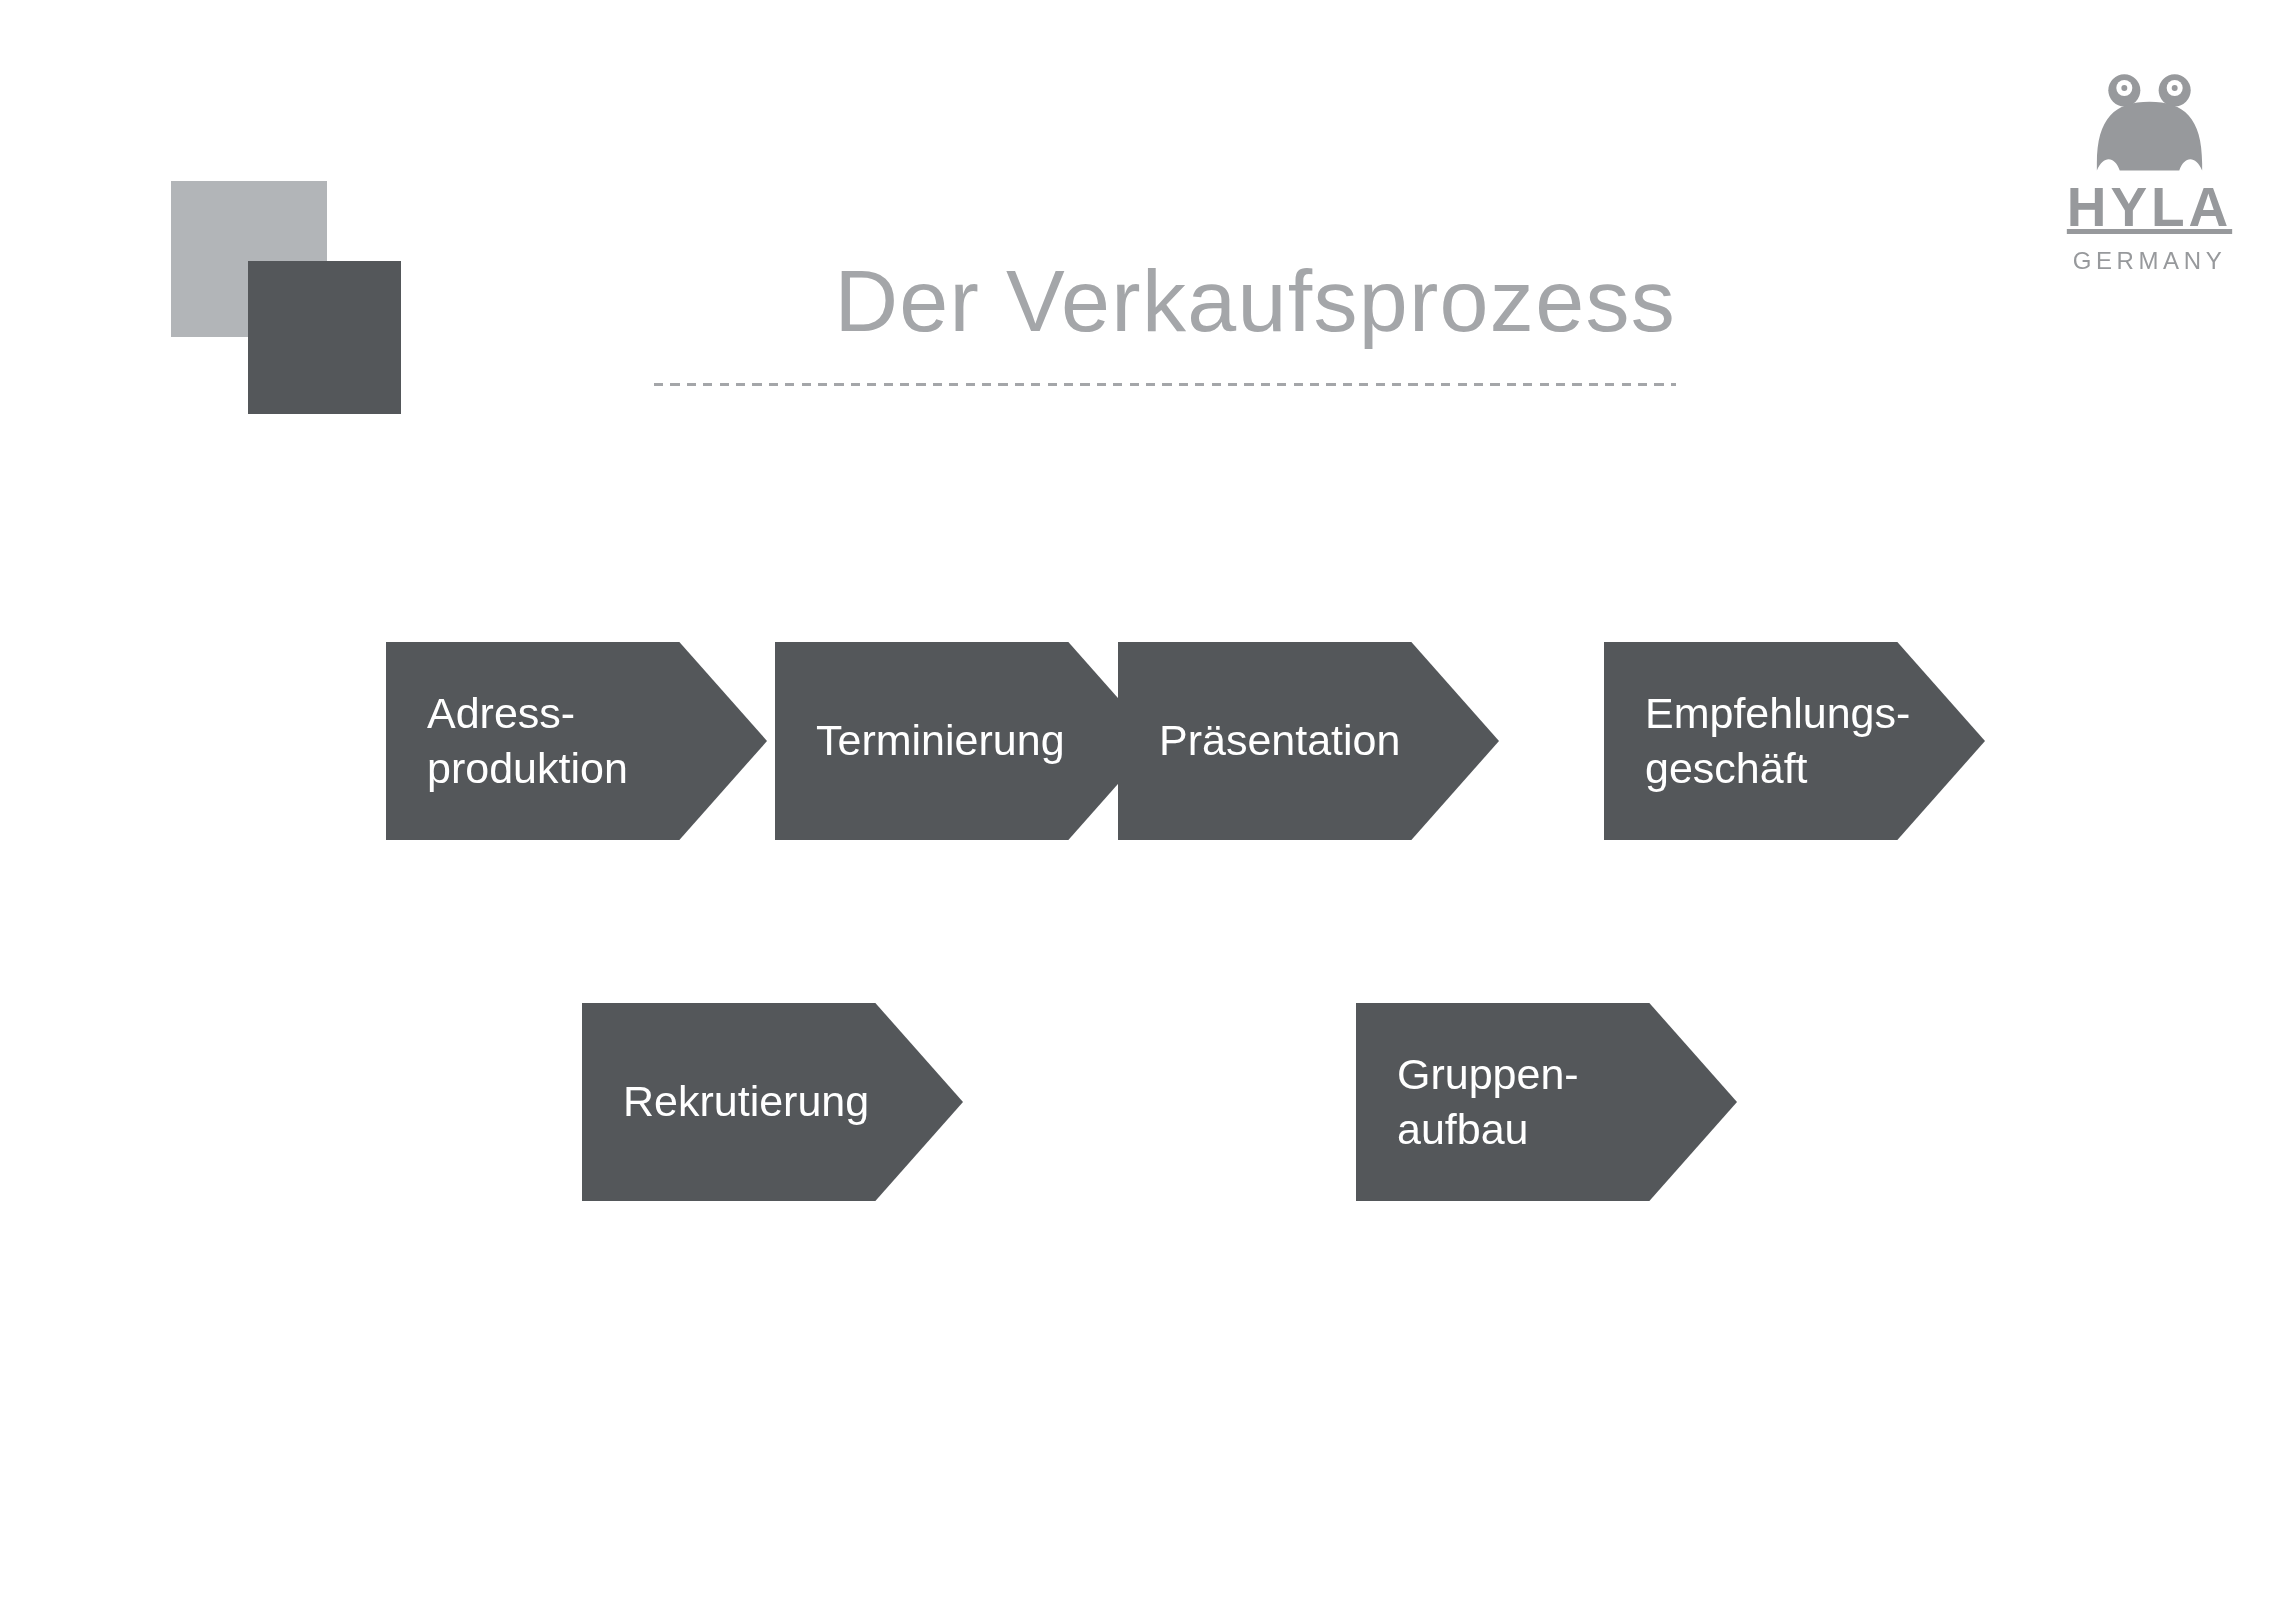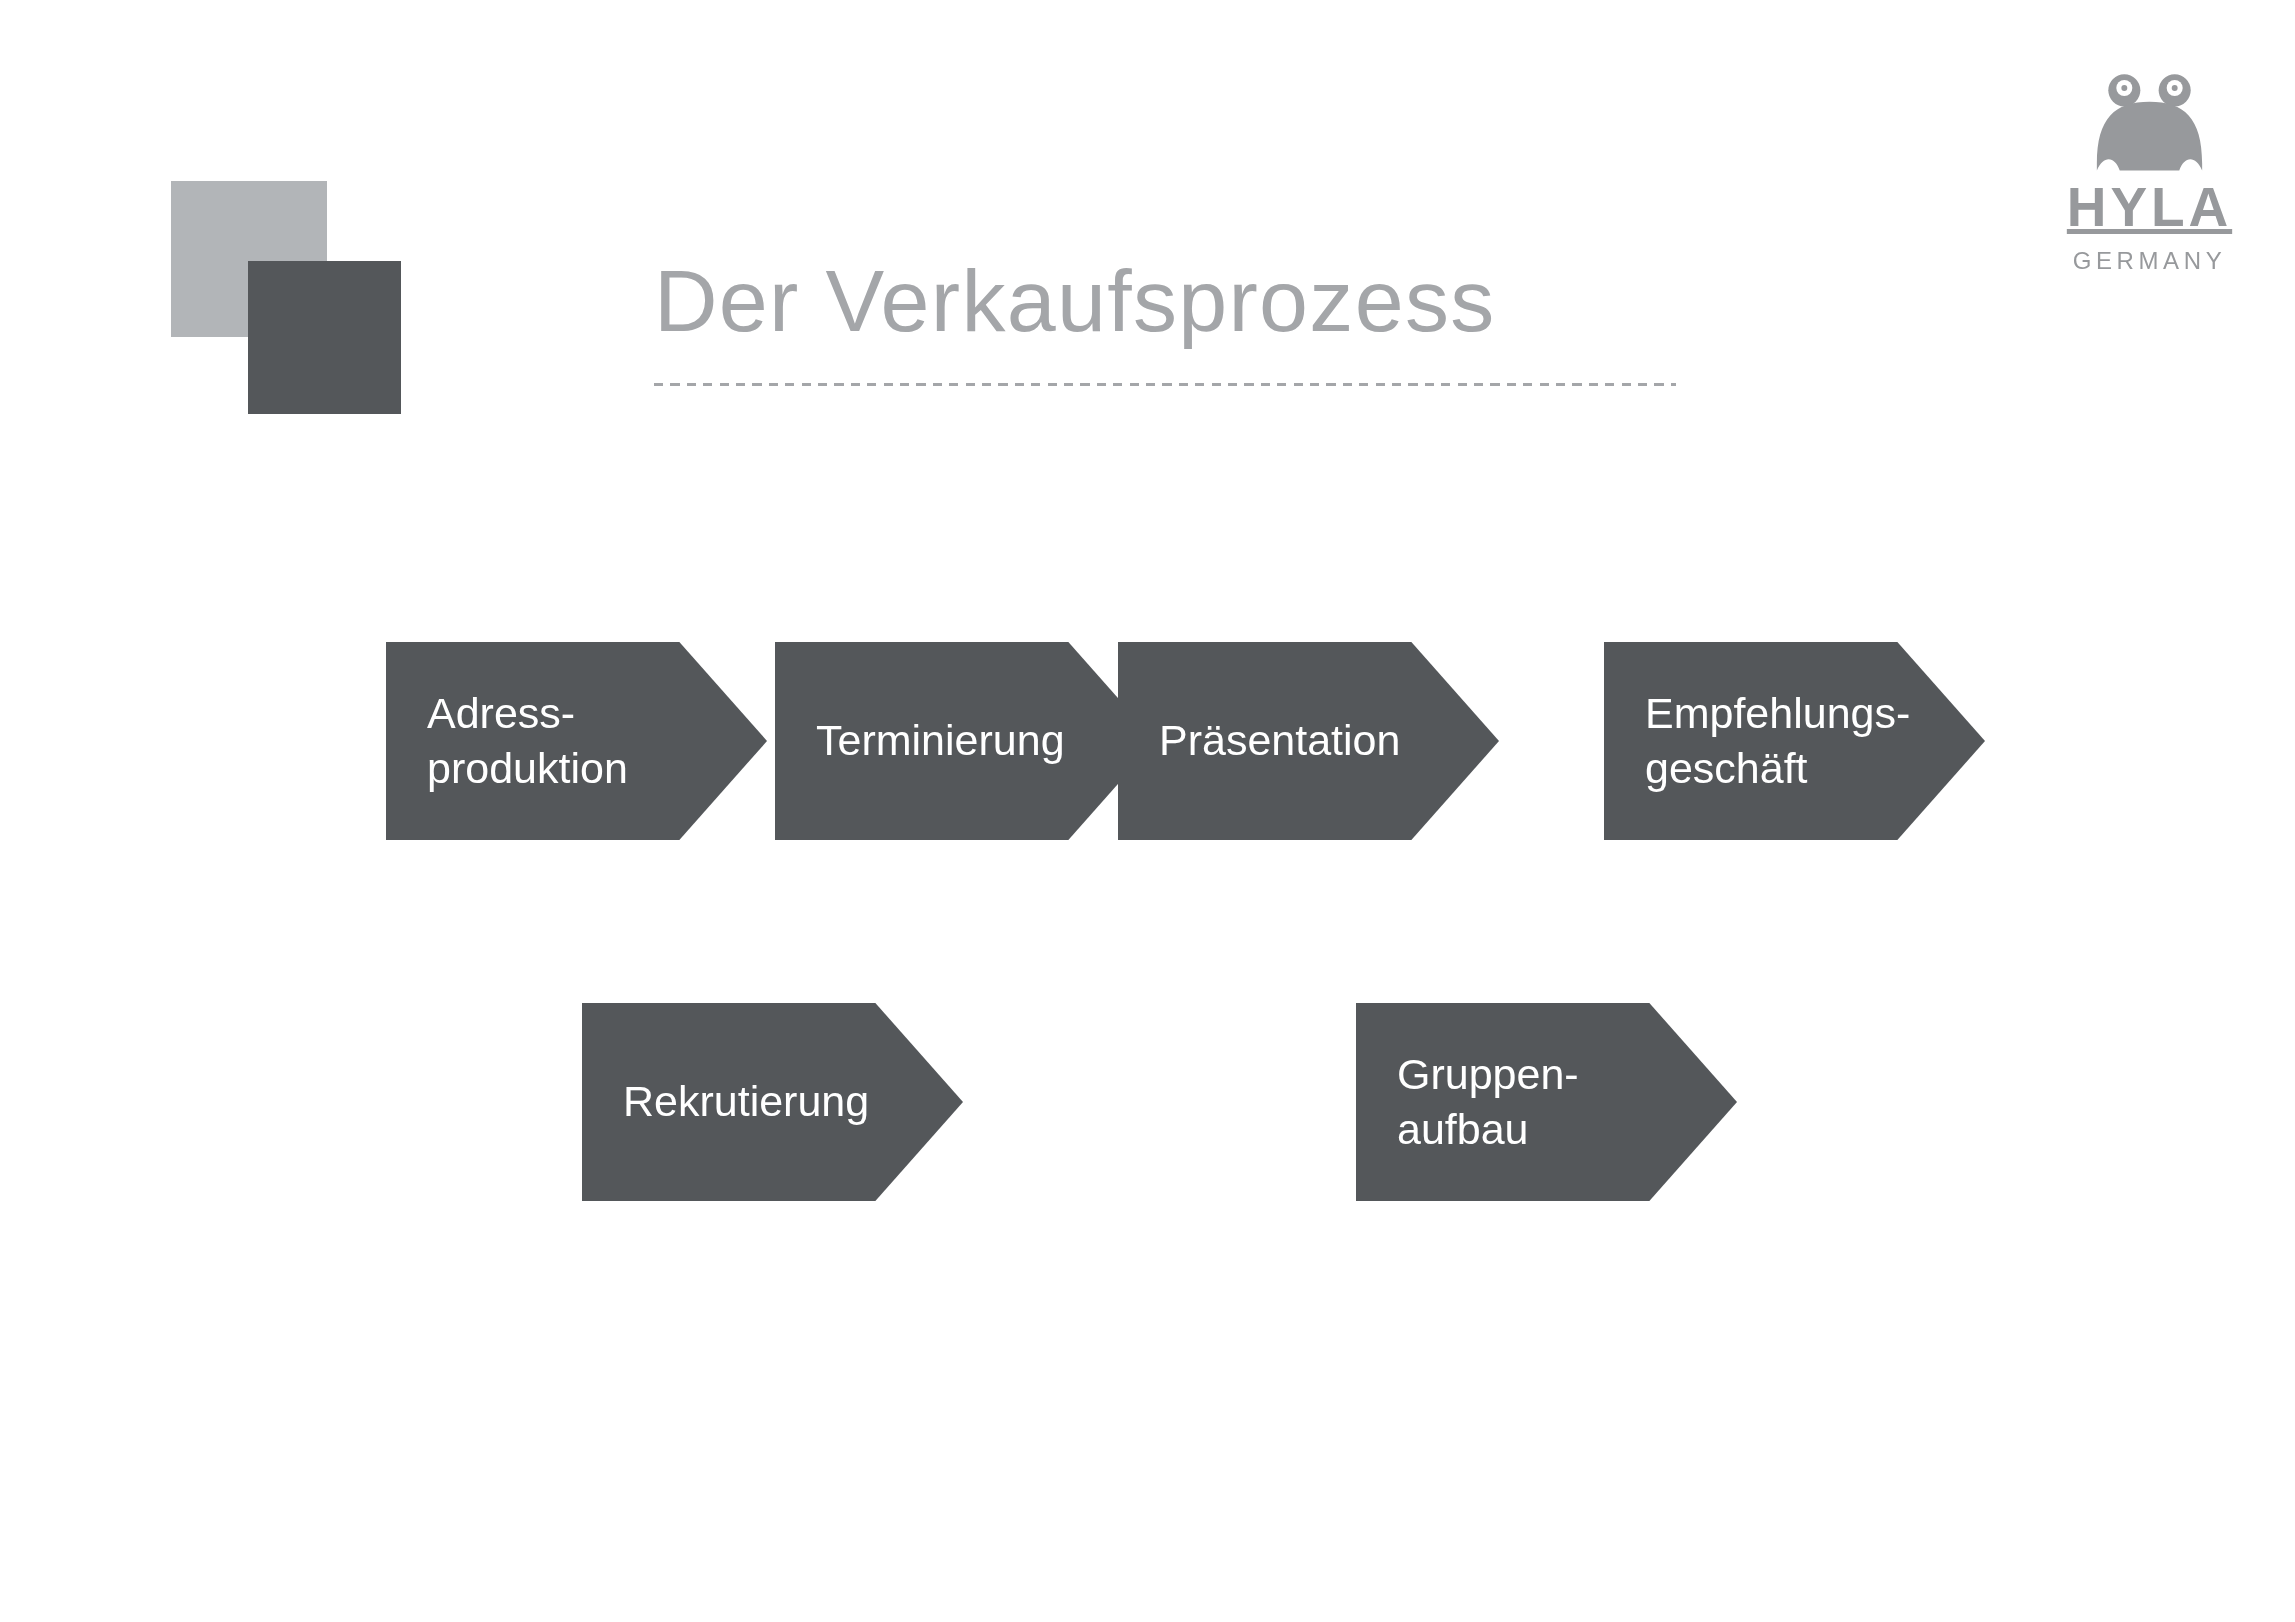--- a/index.html
+++ b/index.html
@@ -21,21 +21,21 @@
   .sq.light { left: 171px; top: 181px; width: 156px; height: 156px; background: #b2b5b8; }
   .sq.dark  { left: 248px; top: 261px; width: 153px; height: 153px; background: #54575a; }
 
   
   .title {
     position: absolute;
     left: 654px;
     top: 257px;
     width: 1022px;
     margin: 0;
-    text-align: left;
+    text-align: right;
     font-size: 88px;
     font-weight: 300;
     letter-spacing: 1.3px;
     color: #a4a6a9;
     line-height: 1;
   }
   .title-underline {
     position: absolute;
     left: 654px;
     top: 383px;

